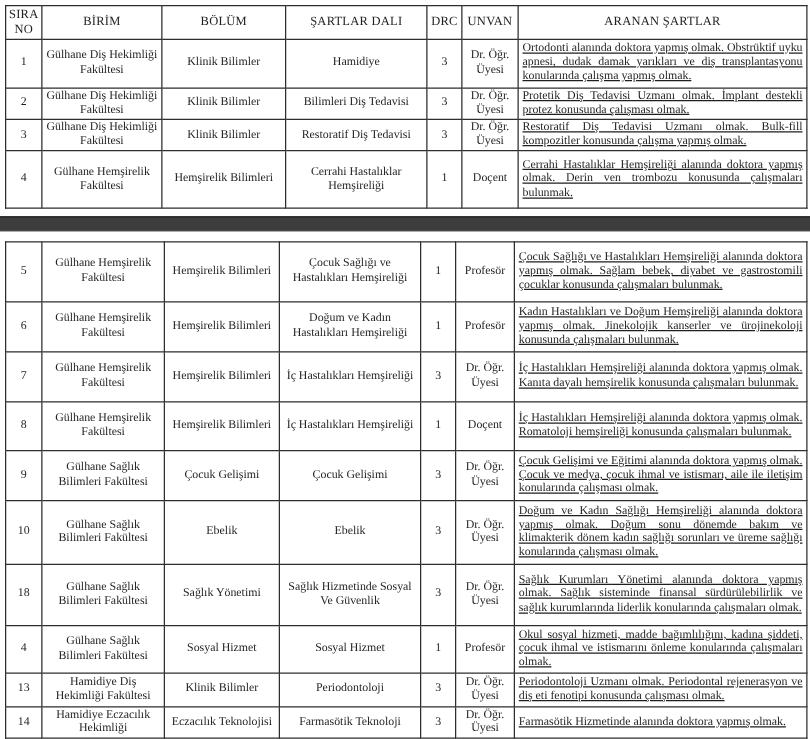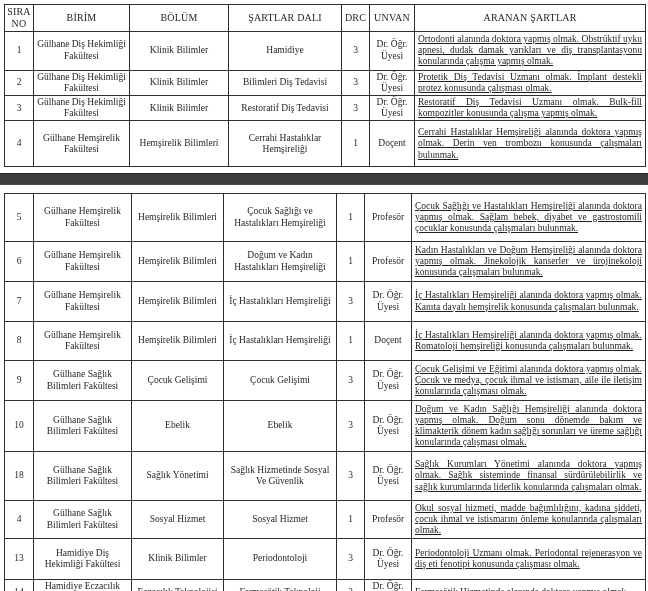--- a/index.html
+++ b/index.html
@@ -48,21 +48,21 @@
   .t1 tbody tr:nth-child(3){height:25px;}
   .t1 tbody tr:nth-child(4){height:46px;}
   .t2 tbody tr:nth-child(1){height:48px;}
   .t2 tbody tr:nth-child(2){height:40px;}
   .t2 tbody tr:nth-child(3){height:40px;}
   .t2 tbody tr:nth-child(4){height:39px;}
   .t2 tbody tr:nth-child(5){height:40px;}
   .t2 tbody tr:nth-child(6){height:51px;}
   .t2 tbody tr:nth-child(7){height:49px;}
   .t2 tbody tr:nth-child(8){height:38px;}
-  .t2 tbody tr:nth-child(9){height:41px;}
+  .t2 tbody tr:nth-child(9){height:27px;}
   .t2 tbody tr:nth-child(10){height:23px;}
   .separator-bar{
     position:absolute;
     top:173px;left:0;
     width:648px;height:12px;
     background:#3d3d3d;
     border-top:1px solid #222;
     border-bottom:1px solid #4a4a4a;
     box-sizing:border-box;
   }

